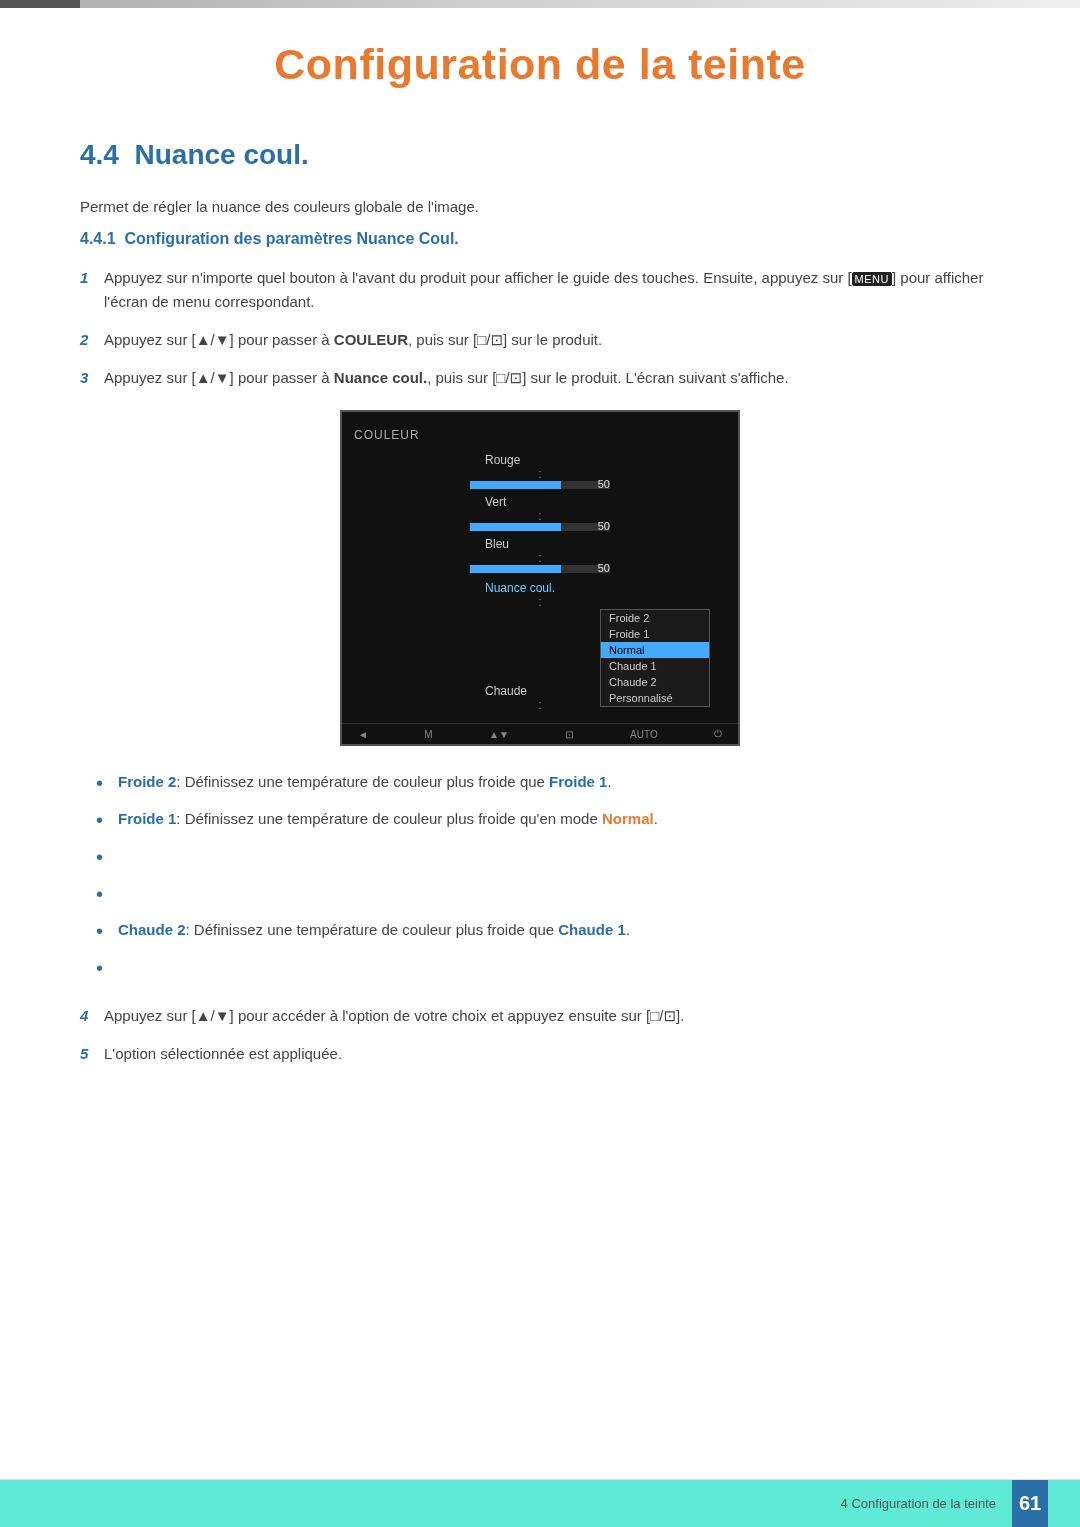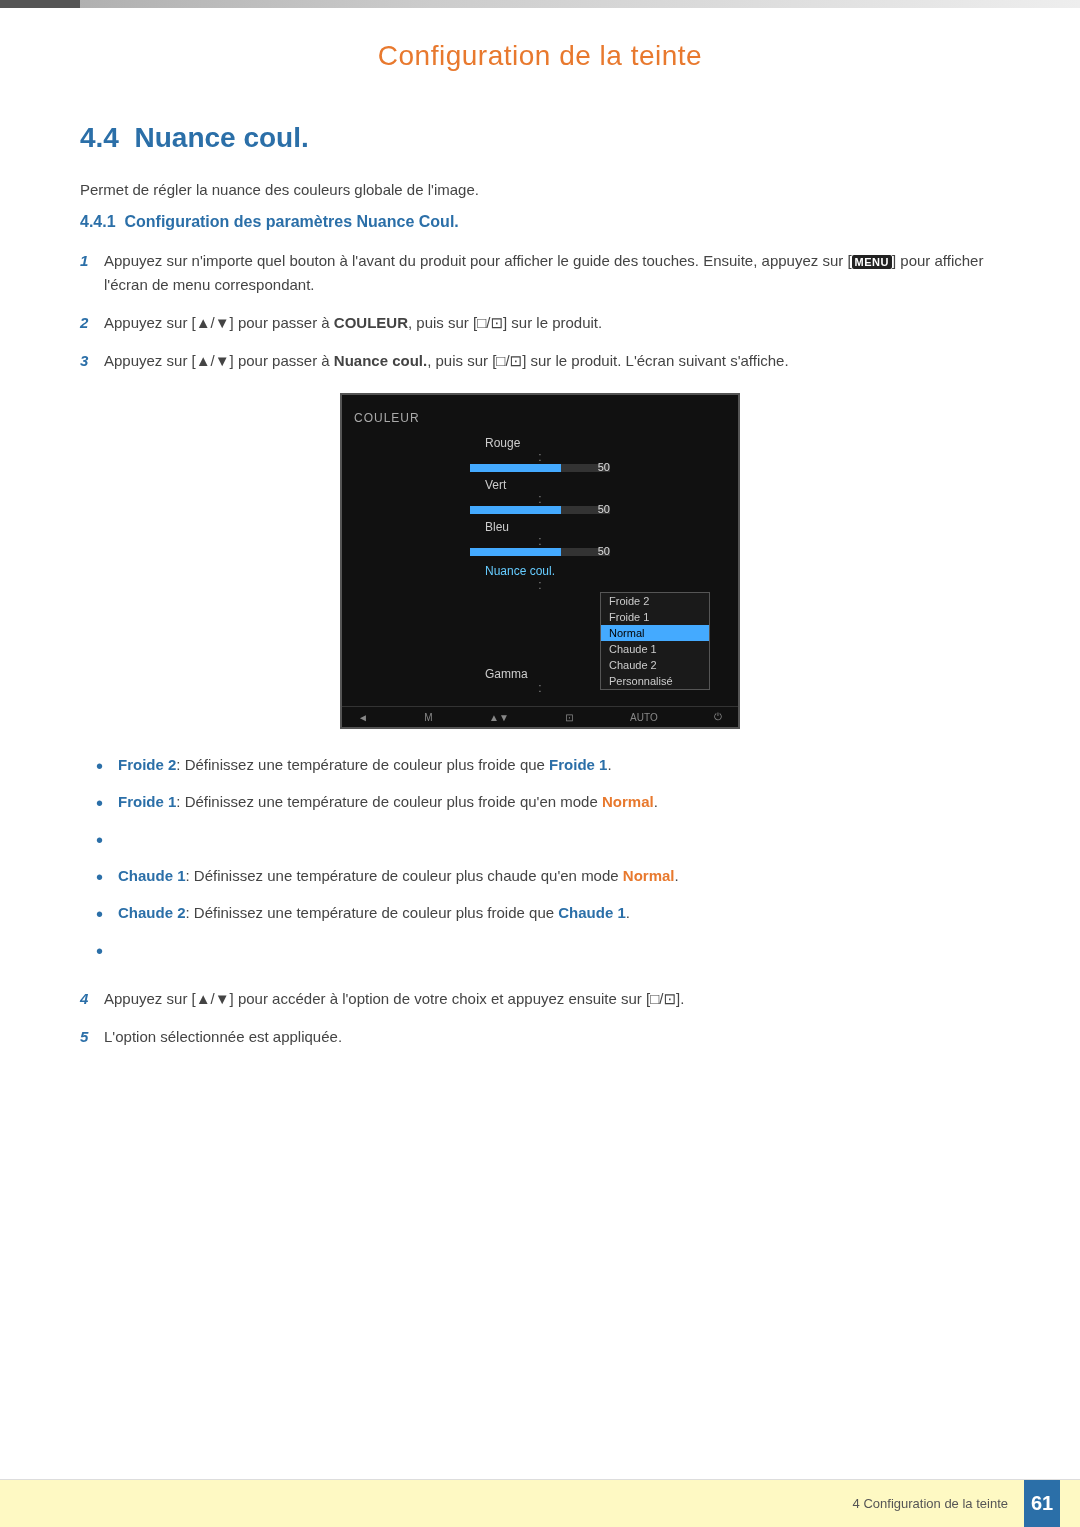--- a/index.html
+++ b/index.html
@@ -27,22 +27,22 @@
       height: 8px;
       background: #555;
     }
 
     
     .page-header {
       text-align: center;
       padding: 40px 80px 30px;
     }
     .page-title {
-      font-size: 28px;
-      font-weight: normal;
+      font-size: 43px;
+      font-weight: bold;
       color: #e8792e;
       letter-spacing: 0.5px;
     }
 
     
     .content {
       padding: 20px 80px 60px;
     }
 
     
@@ -231,26 +231,26 @@
     .highlight-orange {
       color: #e8792e;
       font-weight: bold;
     }
 
     
     .page-footer {
       position: absolute;
       bottom: 0; left: 0; right: 0;
       height: 48px;
-      background: #fef9c3;
+      background: #5eead4;
       border-top: 1px solid #ddd;
       display: flex;
       align-items: center;
       justify-content: flex-end;
-      padding: 0 20px;
+      padding: 0 32px;
       font-size: 13px;
       color: #555;
     }
     .footer-section {
       margin-right: 16px;
     }
     .footer-page-number {
       background: #2b6fa8;
       color: #fff;
       font-size: 20px;
@@ -261,21 +261,21 @@
       align-items: center;
       justify-content: center;
     }
 
     .menu-symbol {
       font-size: 11px;
       background: #222;
       color: #fff;
       padding: 1px 3px;
       border-radius: 2px;
-      font-weight: bold;
+      font-weight: normal;
       letter-spacing: 0.5px;
       text-align: center;
     }
   </style>
 </head>
 <body>
 
 <div class="top-bar">
   <div class="top-bar-accent"></div>
 </div>
@@ -365,21 +365,21 @@
                 <div class="osd-dropdown-item">Froide 1</div>
                 <div class="osd-dropdown-item selected">Normal</div>
                 <div class="osd-dropdown-item">Chaude 1</div>
                 <div class="osd-dropdown-item">Chaude 2</div>
                 <div class="osd-dropdown-item">Personnalisé</div>
               </div>
             </div>
           </div>
 
           <div class="osd-row" style="margin-top: 70px; padding-top: 2px;">
-            <div class="osd-row-label">Gamma</div>
+            <div class="osd-row-label">Chaude</div>
             <div class="osd-colon">:</div>
           </div>
 
         </div>
 
         <div class="osd-icon-row">
           <span class="osd-icon">◄</span>
           <span class="osd-icon">M</span>
           <span class="osd-icon">▲▼</span>
           <span class="osd-icon">⊡</span>
@@ -400,23 +400,20 @@
         <span class="bullet-dot">•</span>
         <span class="bullet-text">
           <span class="highlight-blue">Froide 1</span>: Définissez une température de couleur plus froide qu'en mode <span class="highlight-orange">Normal</span>.
         </span>
       </li>
       <li>
         <span class="bullet-dot">•</span>
       </li>
       <li>
         <span class="bullet-dot">•</span>
-        <span class="bullet-text">
-          <span class="highlight-blue">Chaude 1</span>: Définissez une température de couleur plus chaude qu'en mode <span class="highlight-orange">Normal</span>.
-        </span>
       </li>
       <li>
         <span class="bullet-dot">•</span>
         <span class="bullet-text">
           <span class="highlight-blue">Chaude 2</span>: Définissez une température de couleur plus froide que <span class="highlight-blue">Chaude 1</span>.
         </span>
       </li>
       <li>
         <span class="bullet-dot">•</span>
       </li>

